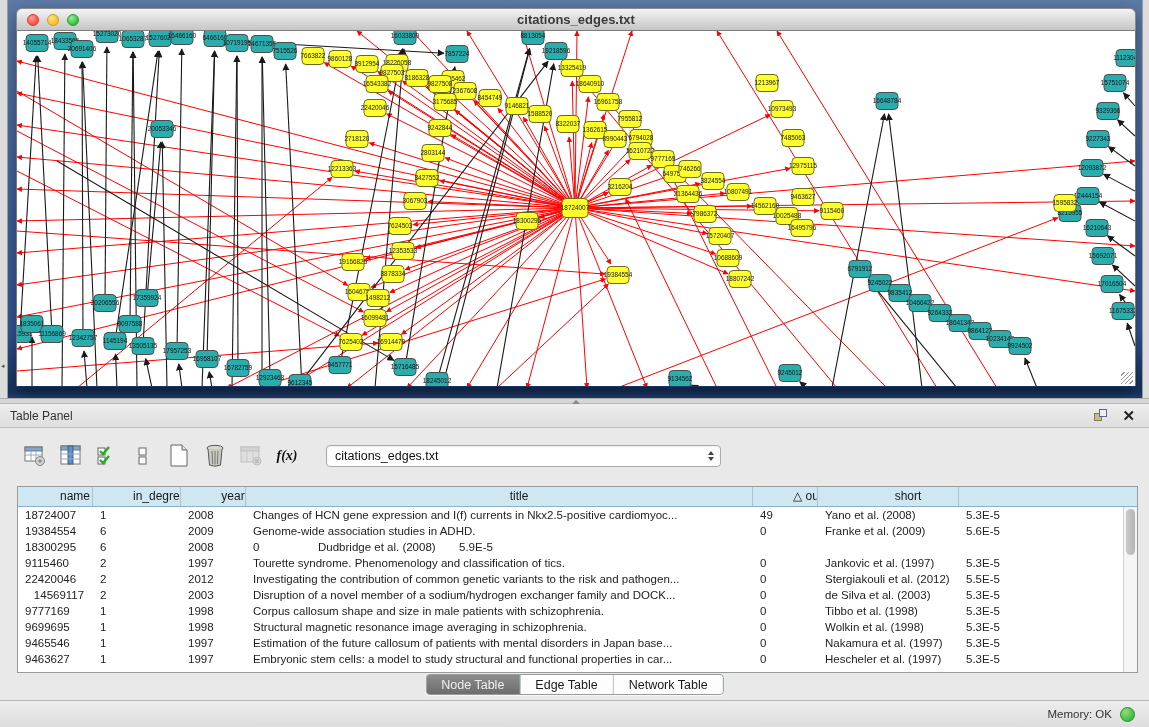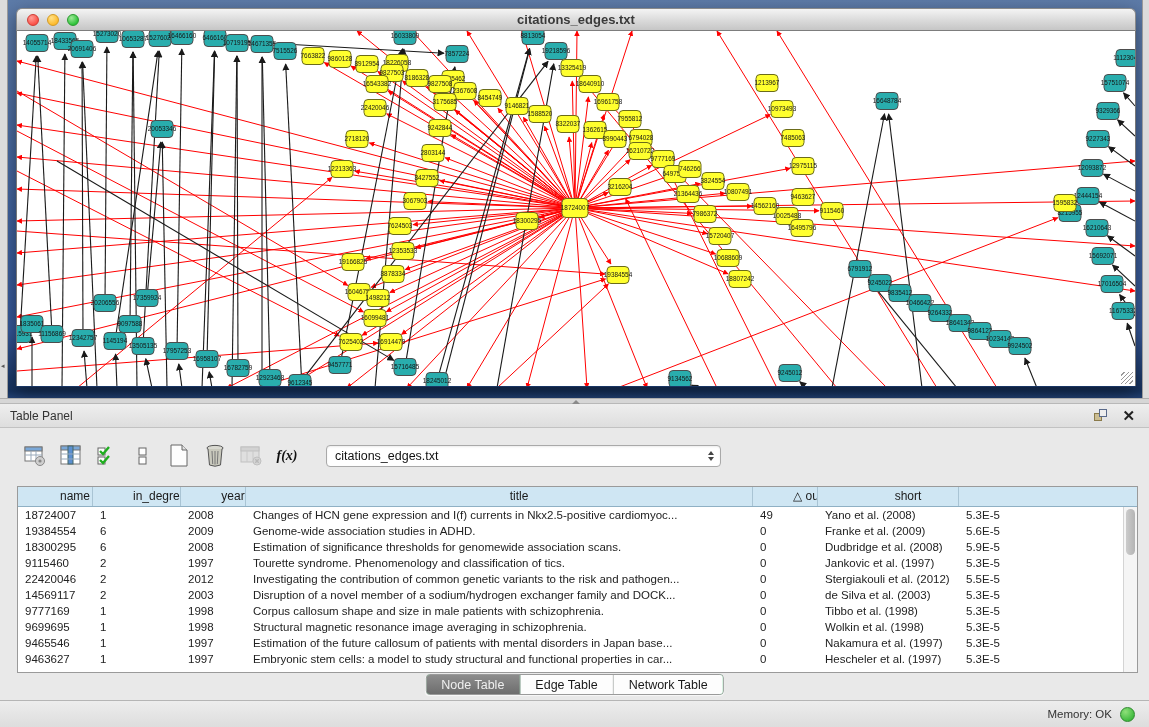--- a/index.html
+++ b/index.html
@@ -872,21 +872,20 @@
           <div class="td" style="width: 65px;">2009</div>
           <div class="td" style="width: 507px;">Genome-wide association studies in ADHD.</div>
           <div class="td" style="width: 65px;">0</div>
           <div class="td" style="width: 141px;">Franke et al. (2009)</div>
           <div class="td" style="width: 84px;">5.6E-5</div>
         </div>
         <div class="trow">
           <div class="td" style="width: 75px;">18300295</div>
           <div class="td" style="width: 88px;">6</div>
           <div class="td" style="width: 65px;">2008</div>
-          <div class="td" style="width: 507px;">Estimation of significance thresholds for genomewide association scans.</div>
           <div class="td" style="width: 65px;">0</div>
           <div class="td" style="width: 141px;">Dudbridge et al. (2008)</div>
           <div class="td" style="width: 84px;">5.9E-5</div>
         </div>
         <div class="trow">
           <div class="td" style="width: 75px;">9115460</div>
           <div class="td" style="width: 88px;">2</div>
           <div class="td" style="width: 65px;">1997</div>
           <div class="td" style="width: 507px;">Tourette syndrome. Phenomenology and classification of tics.</div>
           <div class="td" style="width: 65px;">0</div>
@@ -896,21 +895,21 @@
         <div class="trow">
           <div class="td" style="width: 75px;">22420046</div>
           <div class="td" style="width: 88px;">2</div>
           <div class="td" style="width: 65px;">2012</div>
           <div class="td" style="width: 507px;">Investigating the contribution of common genetic variants to the risk and pathogen...</div>
           <div class="td" style="width: 65px;">0</div>
           <div class="td" style="width: 141px;">Stergiakouli et al. (2012)</div>
           <div class="td" style="width: 84px;">5.5E-5</div>
         </div>
         <div class="trow">
-          <div class="td" style="width: 75px;">14569117</div>
+          <div class="td" style="width: 75px; text-align: center;">14569117</div>
           <div class="td" style="width: 88px;">2</div>
           <div class="td" style="width: 65px;">2003</div>
           <div class="td" style="width: 507px;">Disruption of a novel member of a sodium/hydrogen exchanger family and DOCK...</div>
           <div class="td" style="width: 65px;">0</div>
           <div class="td" style="width: 141px;">de Silva et al. (2003)</div>
           <div class="td" style="width: 84px;">5.3E-5</div>
         </div>
         <div class="trow">
           <div class="td" style="width: 75px;">9777169</div>
           <div class="td" style="width: 88px;">1</div>

